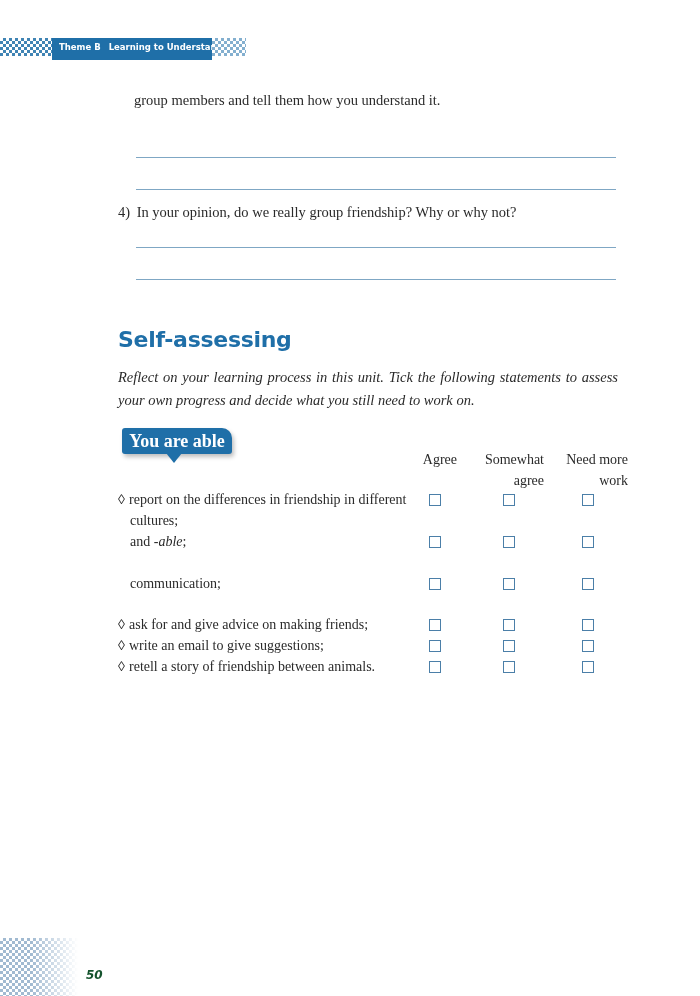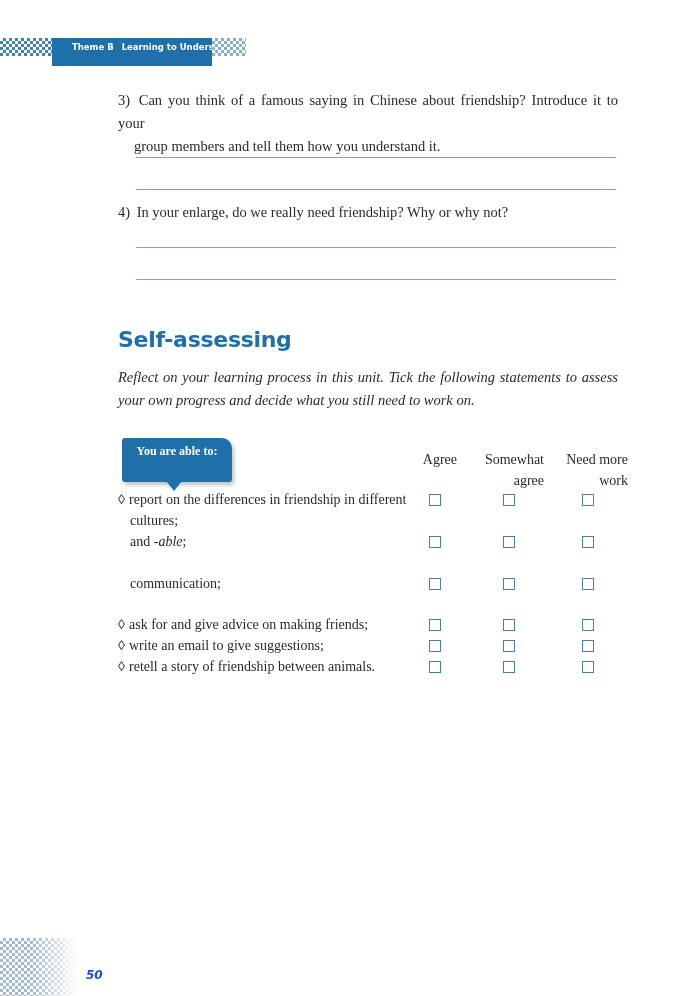--- a/index.html
+++ b/index.html
@@ -6,84 +6,83 @@
   body { width: 700px; height: 996px; background: #ffffff; position: relative; overflow: hidden;
          font-family: "Liberation Serif", serif; color: #2a2a2a; }
   .header-band { position: absolute; top: 38px; left: 0; height: 18px; width: 250px; }
   .checker { position: absolute; top: 0; height: 18px;
     background-image:
       linear-gradient(45deg, #1f6fa8 25%, transparent 25%, transparent 75%, #1f6fa8 75%),
       linear-gradient(45deg, #1f6fa8 25%, transparent 25%, transparent 75%, #1f6fa8 75%);
     background-size: 6px 6px; background-position: 0 0, 3px 3px; opacity: 0.85; }
   .checker.left { left: 0; width: 52px; }
   .checker.right { left: 212px; width: 34px; opacity: 0.55; }
-  .header-title { position: absolute; left: 52px; top: 0; height: 28px; width: 160px; background: #1f6fa8;
+  .header-title { position: absolute; left: 52px; top: 0; height: 22px; width: 160px; background: #1f6fa8;
     color: #fff; font-family: "DejaVu Sans", sans-serif; font-weight: bold; font-size: 8.5px; line-height: 18px;
-    padding-left: 20px; box-sizing: border-box; white-space: nowrap; }
+    padding-left: 7px; box-sizing: border-box; white-space: nowrap; }
   .header-title span + span { margin-left: 8px; }
 
   .question { position: absolute; left: 118px; width: 500px; font-size: 14.5px; line-height: 23px; text-align: justify; }
   .q3 { top: 89px; }
   .q4 { top: 201px; }
   .qnum { display: inline-block; width: 15px; }
   .qtext-cont { padding-left: 16px; }
   .answer-line { position: absolute; left: 136px; width: 480px; height: 0; border-top: 1.5px solid #7fa7c4; }
 
   .section-title { position: absolute; left: 118px; top: 327px; font-family: "DejaVu Sans", sans-serif; font-size: 22px;
     color: #1f6fa8; font-weight: bold; letter-spacing: -0.3px; }
   .intro { position: absolute; left: 118px; top: 366px; width: 500px; font-style: italic; font-size: 14.5px; line-height: 23px;
     text-align: justify; }
 
-  .bubble { position: absolute; left: 122px; top: 438px; width: 110px; height: 44px; background: #1f6fa8; border-radius: 3px 10px 3px 3px;
-    box-shadow: 2px 3px 4px rgba(0,0,0,0.25); color: #fff; font-weight: bold; font-size: 12px; line-height: 26px; text-align: center; }
+  .bubble { position: absolute; left: 122px; top: 428px; width: 110px; height: 26px; background: #1f6fa8; border-radius: 3px 10px 3px 3px;
+    box-shadow: 2px 3px 4px rgba(0,0,0,0.25); color: #fff; font-weight: bold; font-size: 18px; line-height: 26px; text-align: center; }
   .bubble::after { content: ""; position: absolute; left: 44px; bottom: -9px; border-left: 8px solid transparent; border-right: 8px solid transparent;
     border-top: 10px solid #1f6fa8; }
 
   .col-head { position: absolute; top: 449px; font-size: 14px; line-height: 21px; text-align: right; }
   .col-agree { left: 407px; width: 50px; }
   .col-some { left: 472px; width: 72px; }
   .col-need { left: 548px; width: 80px; }
 
   .item { position: absolute; left: 118px; width: 294px; font-size: 14px; line-height: 21px; }
   .item .diamond { display: inline-block; width: 11px; }
   .item .cont { padding-left: 12px; }
   .item.spread { text-align: justify; }
   .item.wide-ls .first { letter-spacing: 0.9px; }
   .cb { position: absolute; width: 10px; height: 10px; border: 1.3px solid #4b7fa8; background: #fff; }
 
   .page-num { position: absolute; left: 86px; top: 968px; font-family: "DejaVu Sans", sans-serif; font-style: italic; font-weight: bold;
-    font-size: 12px; color: #1d4ed8; }
+    font-size: 12px; color: #14532d; }
   .footer-checker { position: absolute; left: 0; top: 938px; width: 78px; height: 58px;
     background-image:
       linear-gradient(45deg, #8aa9c6 25%, transparent 25%, transparent 75%, #8aa9c6 75%),
       linear-gradient(45deg, #8aa9c6 25%, transparent 25%, transparent 75%, #8aa9c6 75%);
     background-size: 6px 6px; background-position: 0 0, 3px 3px; opacity: 0.8;
     -webkit-mask-image: linear-gradient(to right, #000 40%, transparent 100%);
     mask-image: linear-gradient(to right, #000 40%, transparent 100%); }
 </style>
 </head>
 <body>
 
 <div class="header-band">
   <div class="checker left"></div>
   <div class="header-title">
     <span>Theme B</span><span>Learning to Understand</span>
   </div>
   <div class="checker right"></div>
 </div>
 
 <div class="question q3">
-  <div><span class="qnum">3)</span> <span>Can you think of a famous saying in Chinese about friendship? Introduce it to your</span></div>
   <div class="qtext-cont">group members and tell them how you understand it.</div>
 </div>
 <div class="answer-line" style="top:157px"></div>
 <div class="answer-line" style="top:189px"></div>
 
 <div class="question q4">
-  <div><span class="qnum">4)</span> <span>In your enlarge, do we really need friendship? Why or why not?</span></div>
+  <div><span class="qnum">4)</span> <span>In your opinion, do we really group friendship? Why or why not?</span></div>
 </div>
 <div class="answer-line" style="top:247px"></div>
 <div class="answer-line" style="top:279px"></div>
 
 <div class="section-title">Self-assessing</div>
 <div class="intro">Reflect on your learning process in this unit. Tick the following statements to assess your own progress and decide what you still need to work on.</div>
 
 <div class="bubble">You are able to:</div>
 
 <div class="col-head col-agree">Agree</div>

